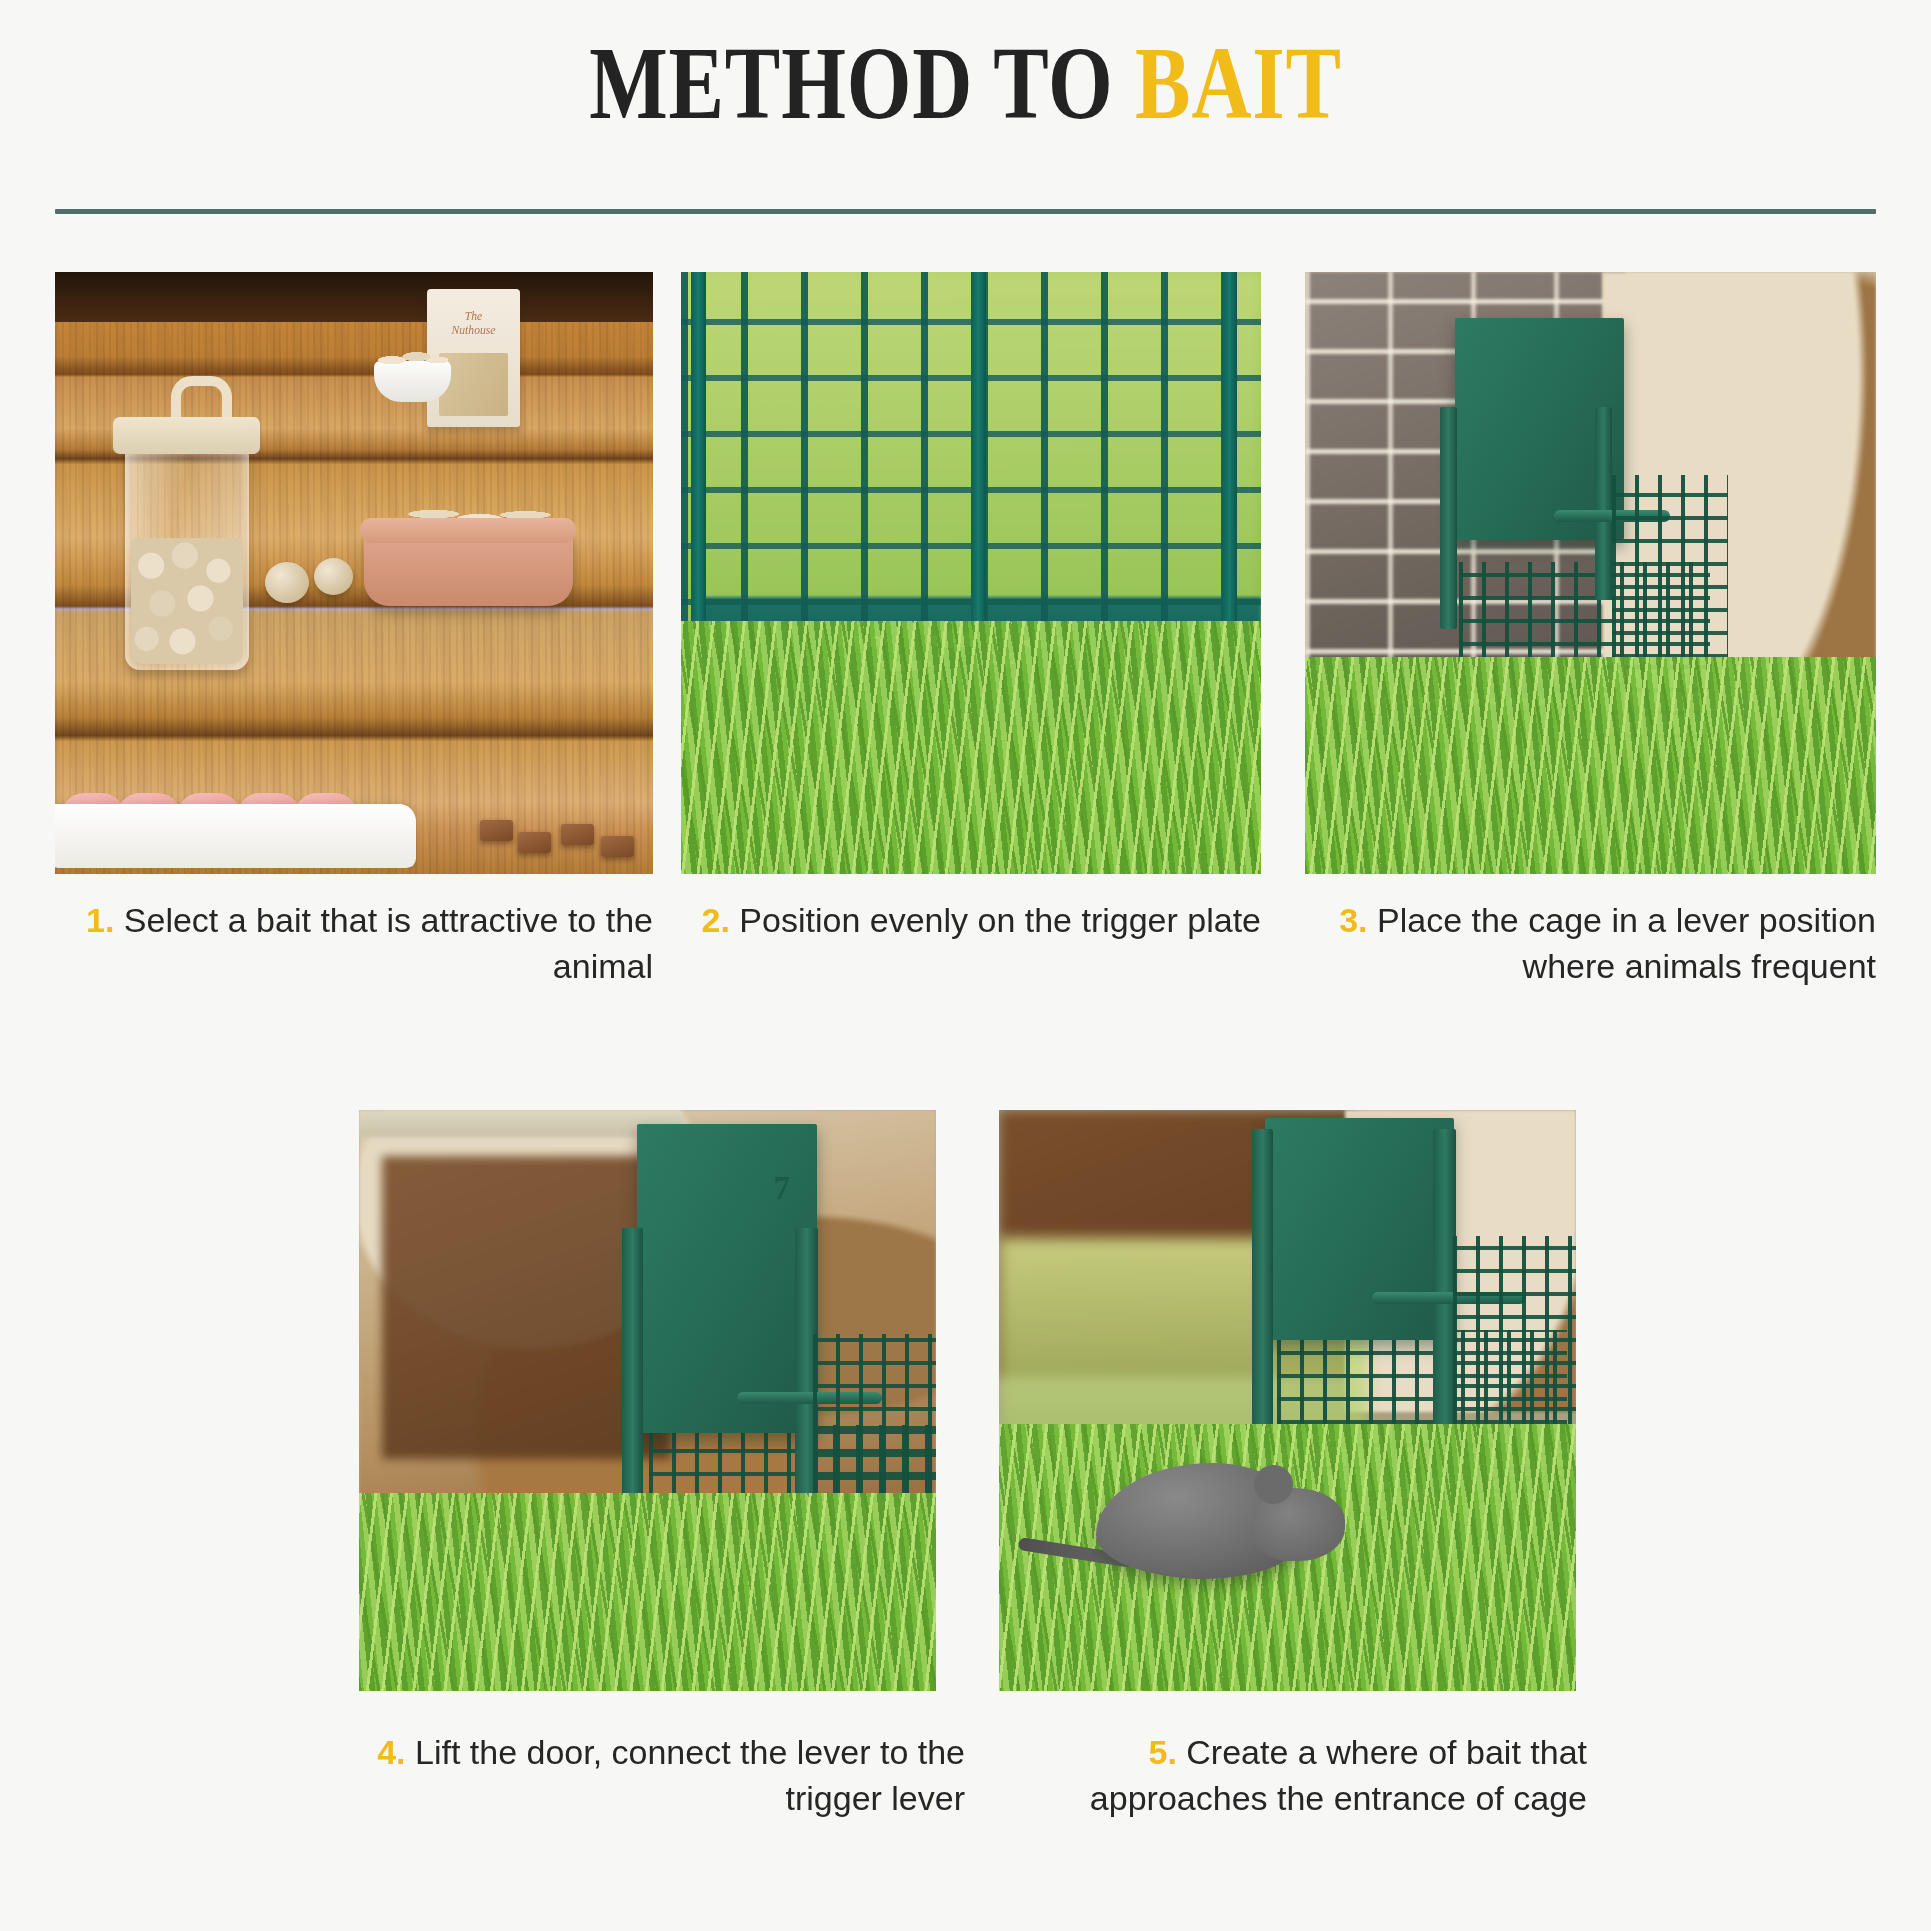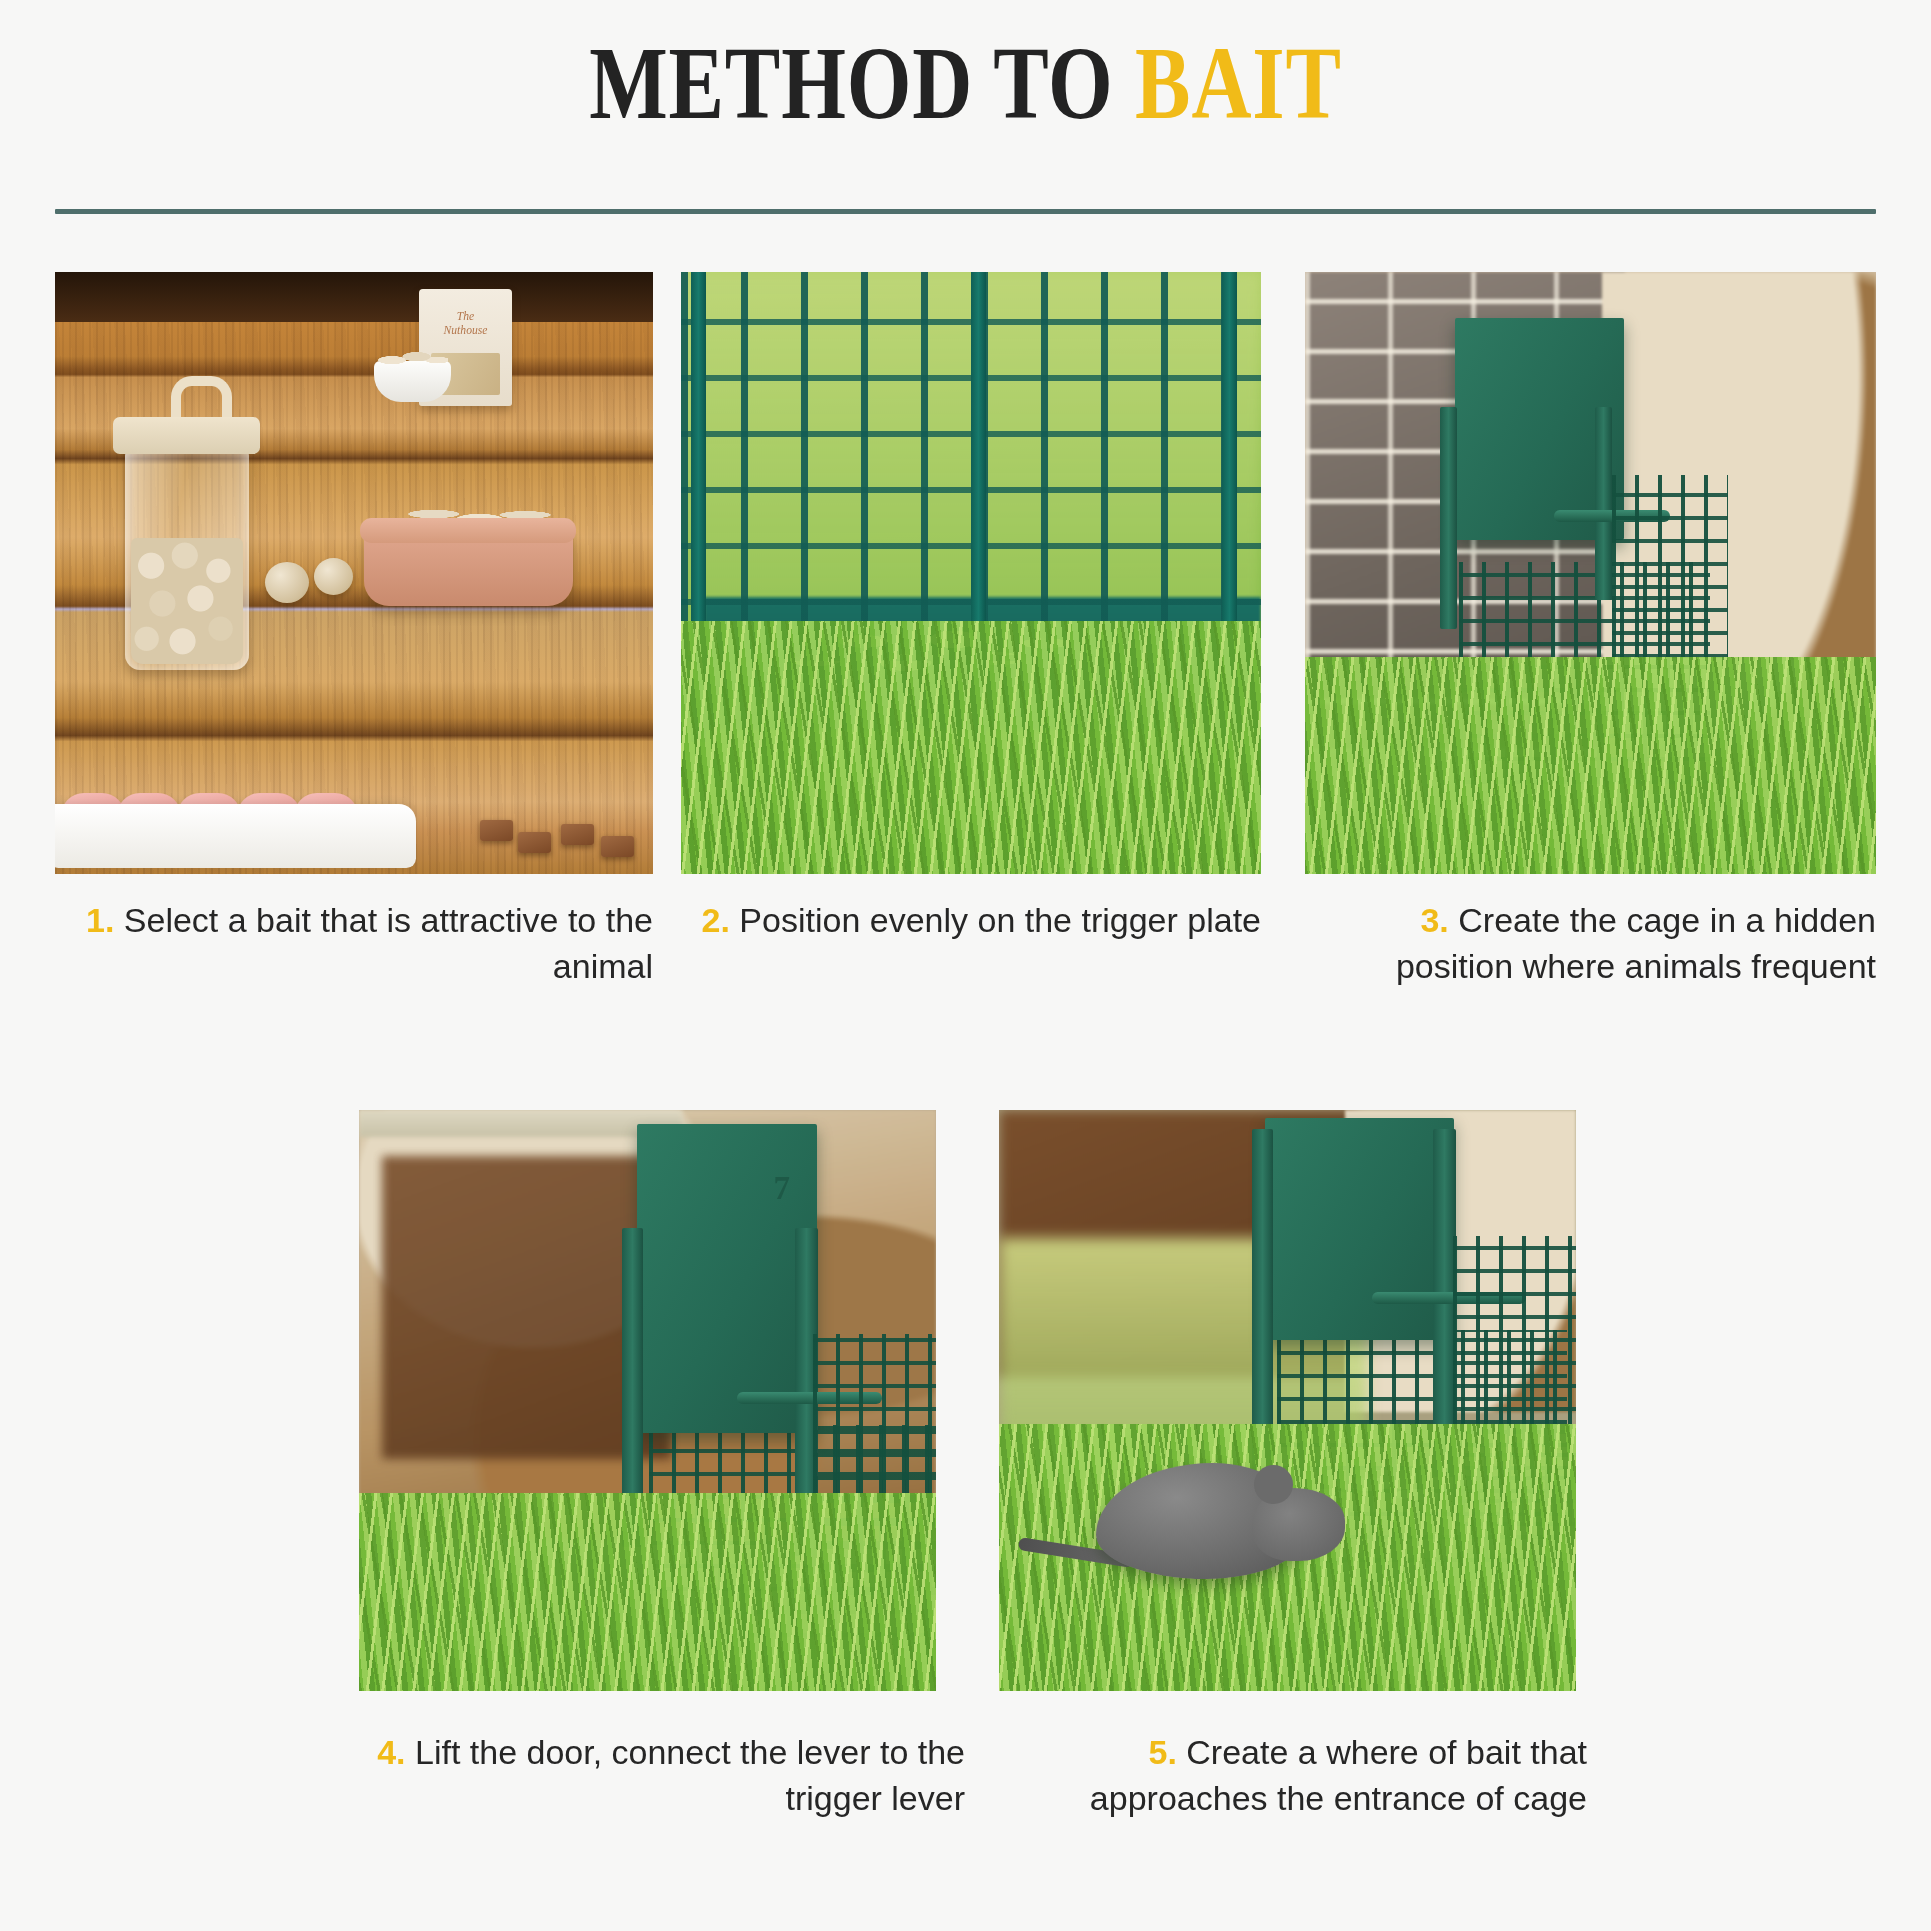--- a/index.html
+++ b/index.html
@@ -144,21 +144,21 @@
   .bowl-nuts {
     position:absolute; left:5.8px; top:-39px; width:199px; height:44px;
     background:
       radial-gradient(ellipse at 10% 70%, #efe4d0 0 25px, transparent 26px),
       radial-gradient(ellipse at 32% 50%, #e6dac3 0 25px, transparent 26px),
       radial-gradient(ellipse at 55% 64%, #efe4d0 0 24px, transparent 25px),
       radial-gradient(ellipse at 78% 52%, #e6dac3 0 25px, transparent 26px),
       radial-gradient(ellipse at 95% 70%, #efe4d0 0 21px, transparent 22px);
   }
   .nut-bag {
-    position:absolute; left:364px; top:17.4px; width:93px; height:117px;
+    position:absolute; left:372px; top:17.4px; width:93px; height:138px;
     background: linear-gradient(180deg,#f3ece0,#e7ddcb);
     border-radius: 3.9px 3.9px 2.9px 2.9px;
     box-shadow: 0 4.8px 8.7px rgba(60,35,12,.28);
   }
   .nut-bag-win {
     position:absolute; left:11.6px; top:64px; right:11.6px; bottom:11.6px;
     background: linear-gradient(120deg,#d9c79f,#c9b184);
     border-radius: 1.9px;
   }
   .nut-bag-logo {
@@ -404,21 +404,21 @@
 <div class="caption" style="left:55px; top:898px; width:598px;">
   <span class="num">1.</span>
   <span>Select a bait that is attractive to the animal</span>
 </div>
 <div class="caption" style="left:681px; top:898px; width:580px;">
   <span class="num">2.</span>
   <span>Position evenly on the trigger plate</span>
 </div>
 <div class="caption" style="left:1305px; top:898px; width:571px;">
   <span class="num">3.</span>
-  <span>Create the cage in a hidden position where animals frequent</span>
+  <span>Place the cage in a lever position where animals frequent</span>
 </div>
 
 <div class="panel" style="left:359px; top:1110px; width:577px; height:581px;">
   <div class="photo">
     <div class="p3-bg" style="background:#b9a88e;"></div>
     <div class="p3-rock" style="right:0; top:0; width:100%; height:74%; opacity:.95;"></div>
     <div style="position:absolute; left:0; top:0; width:56%; height:27px; background:linear-gradient(180deg,#ded8c2,#c8c2a8); filter:blur(1.9px);"></div>
     <div style="position:absolute; left:4%; top:8%; width:50%; height:52%; background:linear-gradient(160deg,#7a4f2c,#5d3a1f); filter:blur(4.8px); opacity:.9;"></div>
 
     <div class="trap-mesh" style="left:290px; top:315px; width:290px; height:212px;"></div>

